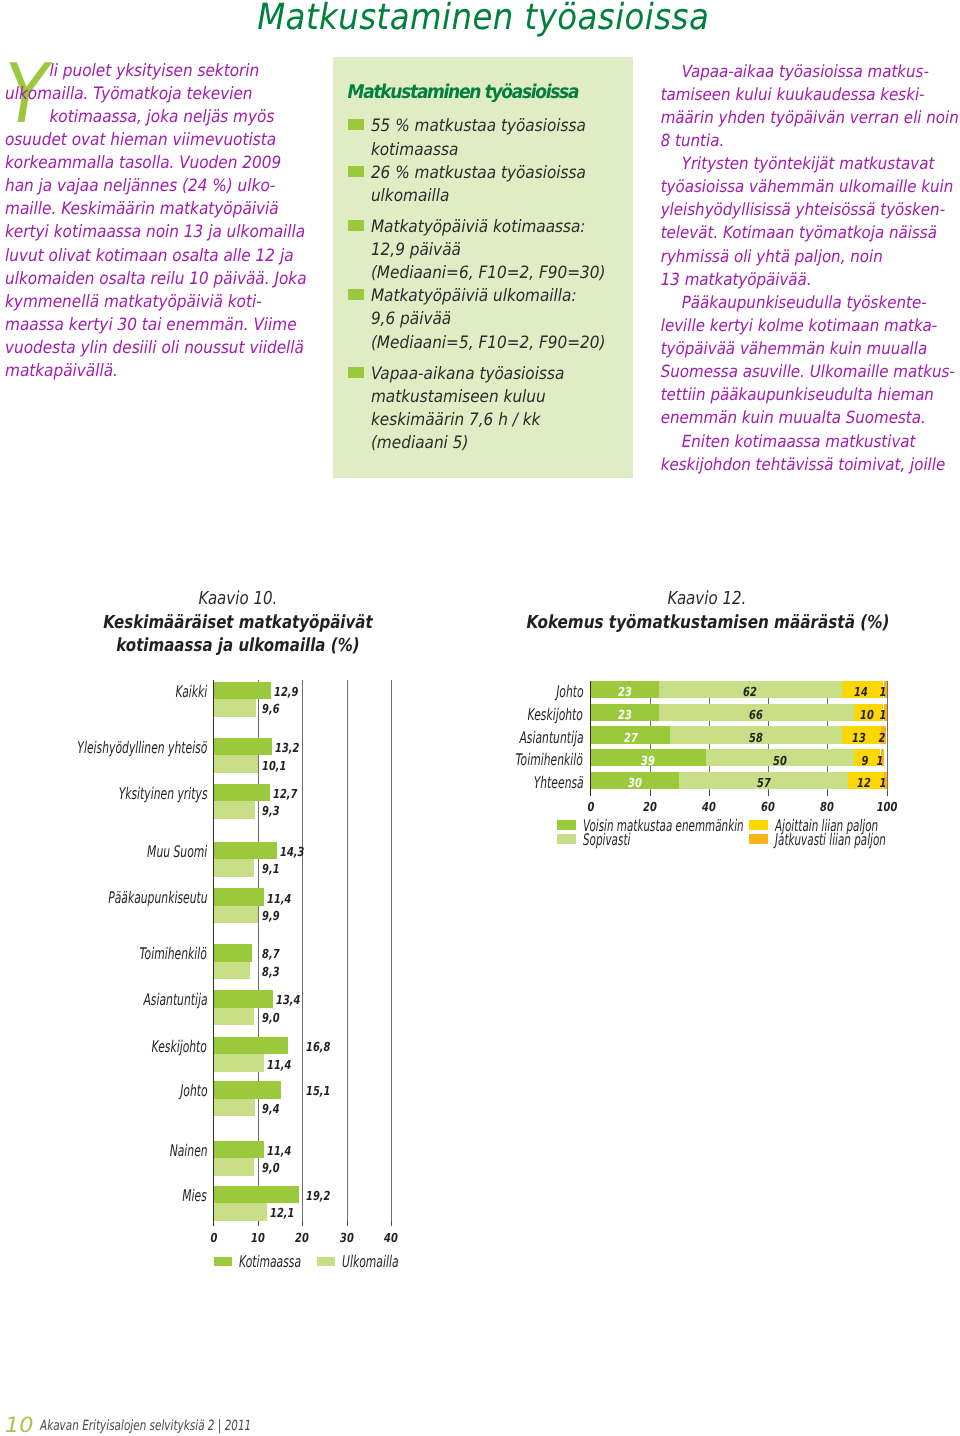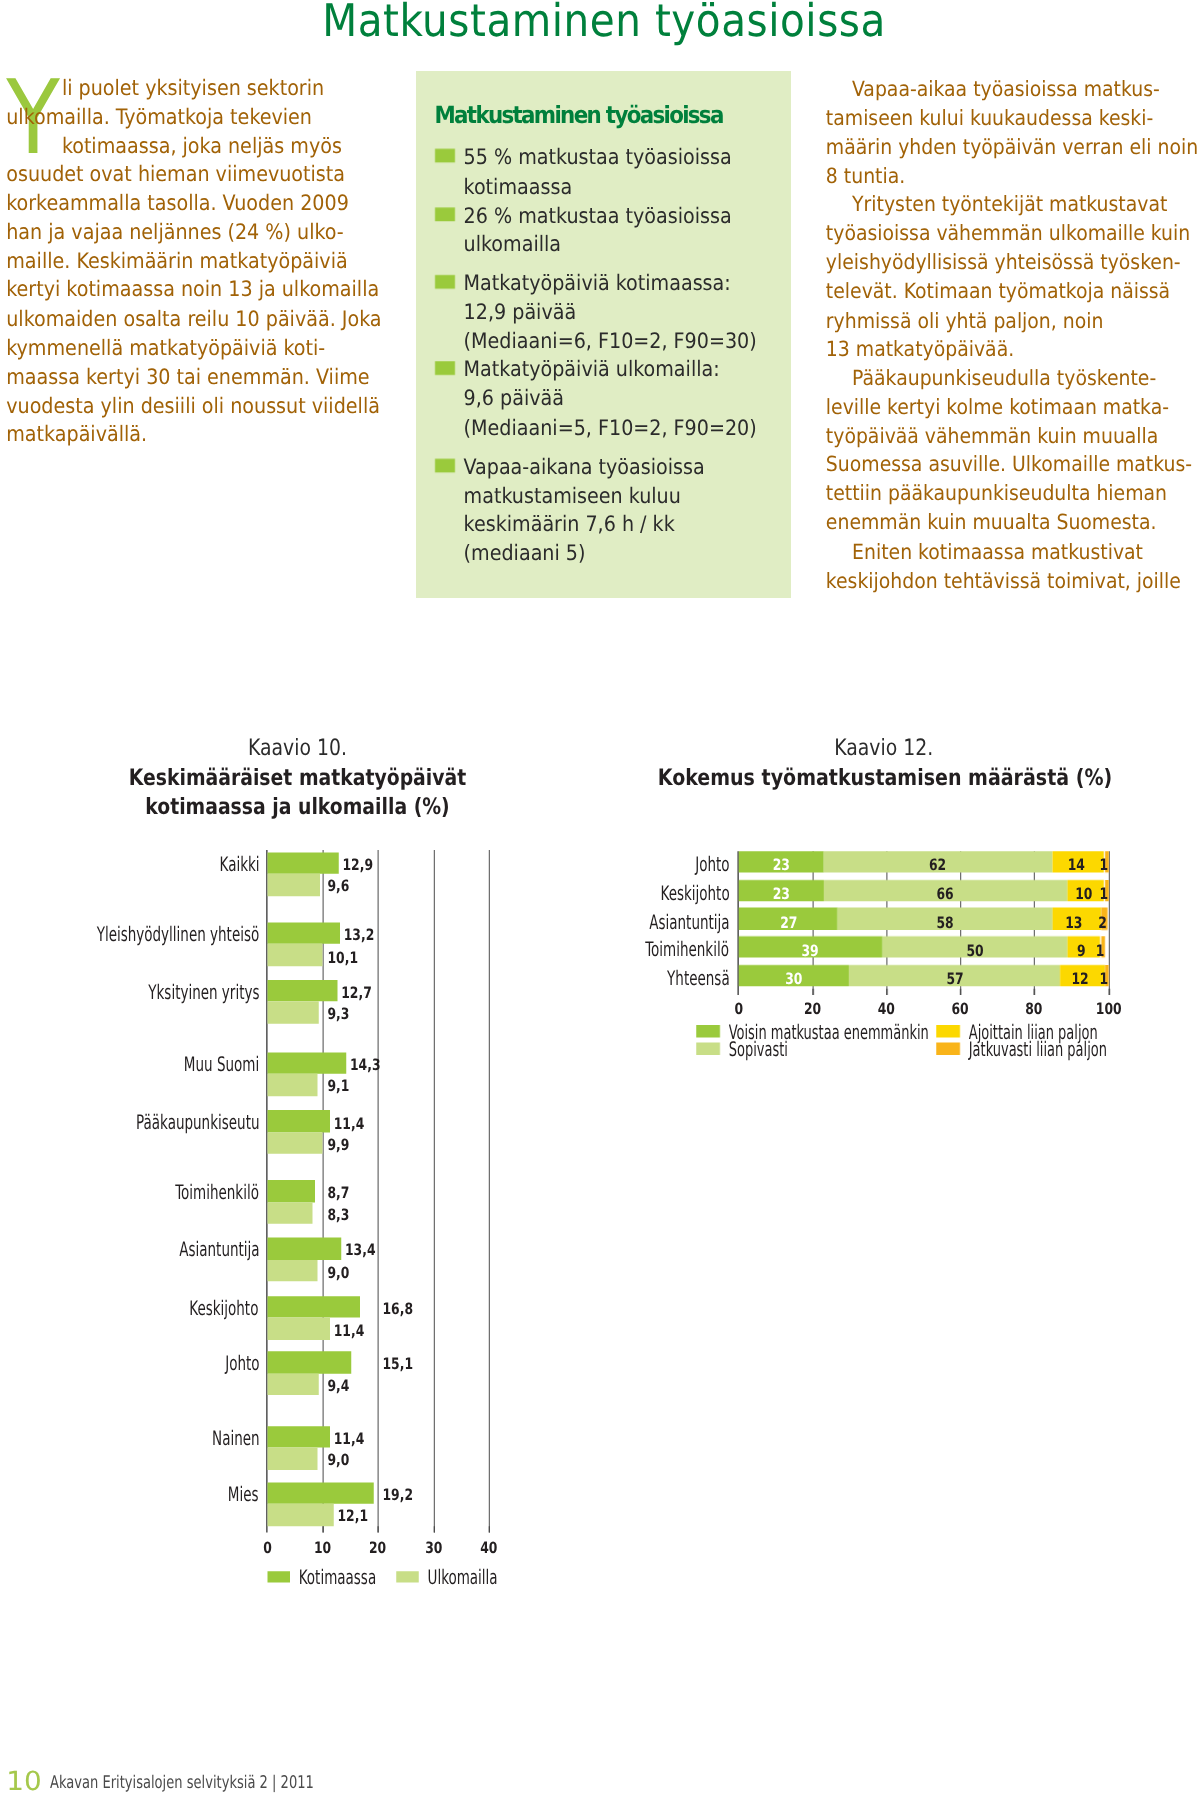--- a/index.html
+++ b/index.html
@@ -1,26 +1,26 @@
 <!DOCTYPE html>
 <html><head>
 <meta charset="utf-8">
 <title>Matkustaminen työasioissa</title>
 <style>
   html,body{margin:0;padding:0;background:#ffffff;}
   body{width:960px;height:1436px;font-family:"DejaVu Sans",sans-serif;font-stretch:condensed;
        color:#231f20;overflow:hidden;
        -webkit-font-smoothing:antialiased;text-rendering:geometricPrecision;}
-  #page{position:relative;width:960px;height:1436px;background:#fff;}
+  #page{position:relative;width:960px;height:1436px;background:#fff;font-style:italic;}
 
   #page-title{position:absolute;left:3px;top:-0.4px;width:960px;text-align:center;
     font-size:36px;line-height:36px;color:#00803c;font-weight:400;letter-spacing:0.45px;
     text-indent:0.45px;transform:translateZ(0);}
 
-  .bodycol{position:absolute;font-size:17px;color:#a16207;transform:translateZ(0);}
+  .bodycol{position:absolute;font-size:17px;color:#a21caf;transform:translateZ(0);}
   #col-left{left:5px;top:59.5px;width:340px;}
   #col-right{left:660.7px;top:59.5px;width:310px;font-size:16.75px;}
   .ln{display:block;height:23.13px;line-height:23.13px;white-space:nowrap;}
   .ind1{padding-left:44.5px;}
   .ind2{padding-left:21px;}
 
   #dropcap{position:absolute;left:4.6px;top:53.7px;font-size:82px;line-height:82px;
      color:#9bc83e;font-weight:400;font-stretch:condensed;transform:scaleX(0.95) translateZ(0);transform-origin:left top;}
 
   #callout{position:absolute;left:333px;top:57px;width:300px;height:421px;background:#e0edc4;}
@@ -56,20 +56,21 @@
 <div id="dropcap">Y</div>
 <div class="bodycol" id="col-left">
 <span class="ln ind1">li puolet yksityisen sektorin</span>
 <span class="ln">ulkomailla. Työmatkoja tekevien</span>
 <span class="ln ind1">kotimaassa, joka neljäs myös</span>
 <span class="ln">osuudet ovat hieman viimevuotista</span>
 <span class="ln">korkeammalla tasolla. Vuoden 2009</span>
 <span class="ln">han ja vajaa neljännes (24 %) ulko-</span>
 <span class="ln">maille. Keskimäärin matkatyöpäiviä</span>
 <span class="ln">kertyi kotimaassa noin 13 ja ulkomailla</span>
+<span class="ln">luvut olivat kotimaan osalta alle 12 ja</span>
 <span class="ln">ulkomaiden osalta reilu 10 päivää. Joka</span>
 <span class="ln">kymmenellä matkatyöpäiviä koti-</span>
 <span class="ln">maassa kertyi 30 tai enemmän. Viime</span>
 <span class="ln">vuodesta ylin desiili oli noussut viidellä</span>
 <span class="ln">matkapäivällä.</span>
 </div>
 <div class="bodycol" id="col-right">
 <span class="ln ind2">Vapaa-aikaa työasioissa matkus-</span>
 <span class="ln">tamiseen kului kuukaudessa keski-</span>
 <span class="ln">määrin yhden työpäivän verran eli noin</span>

